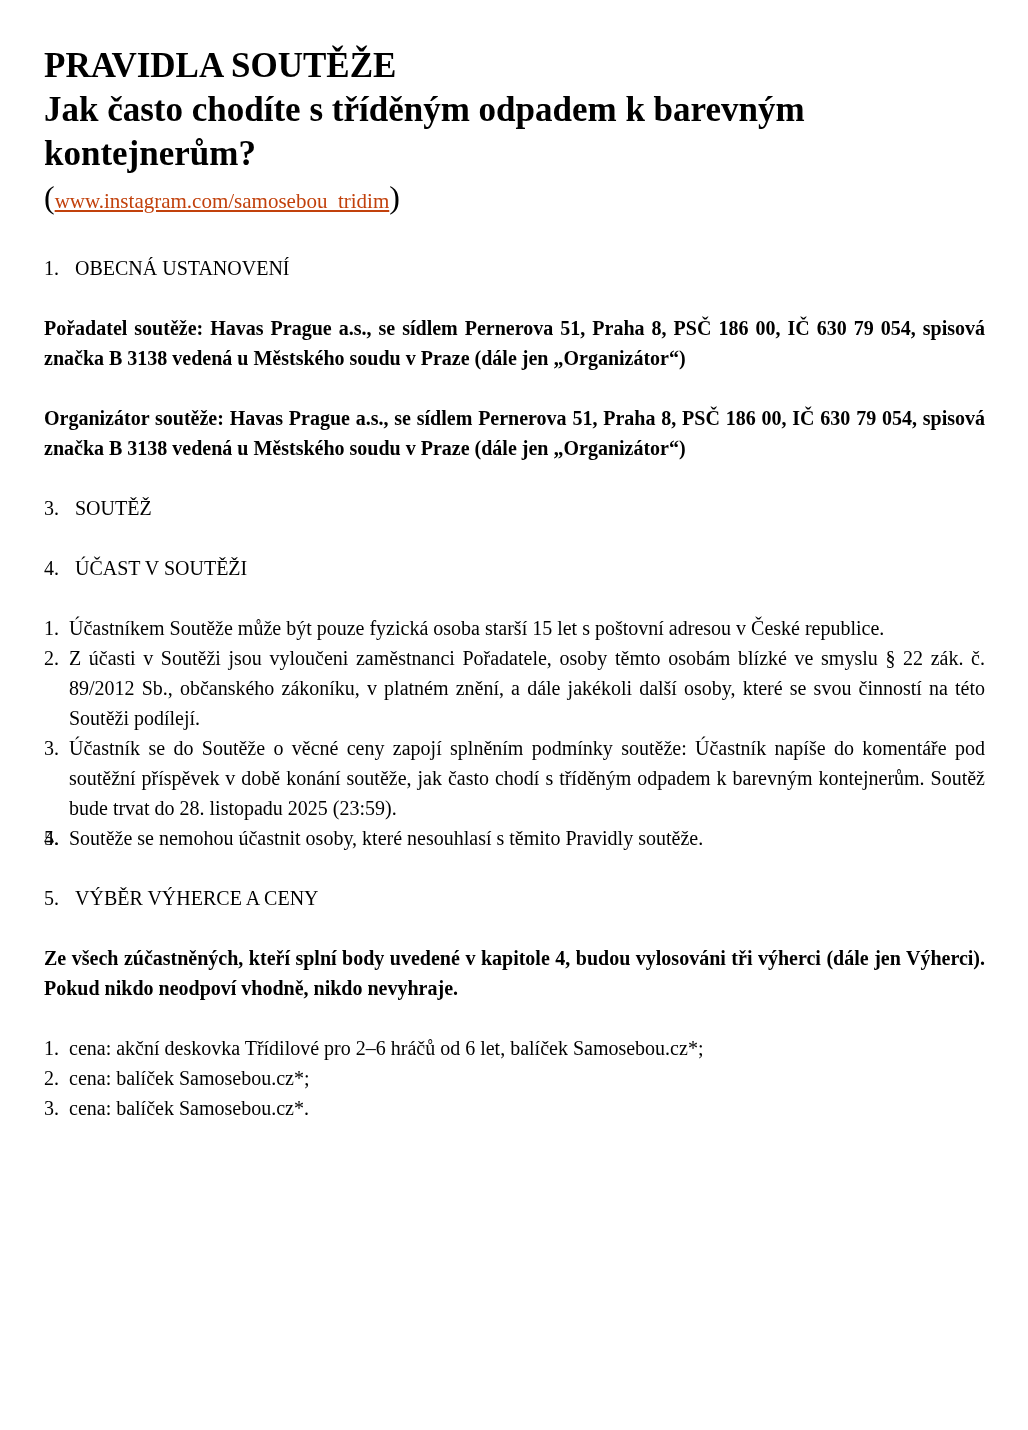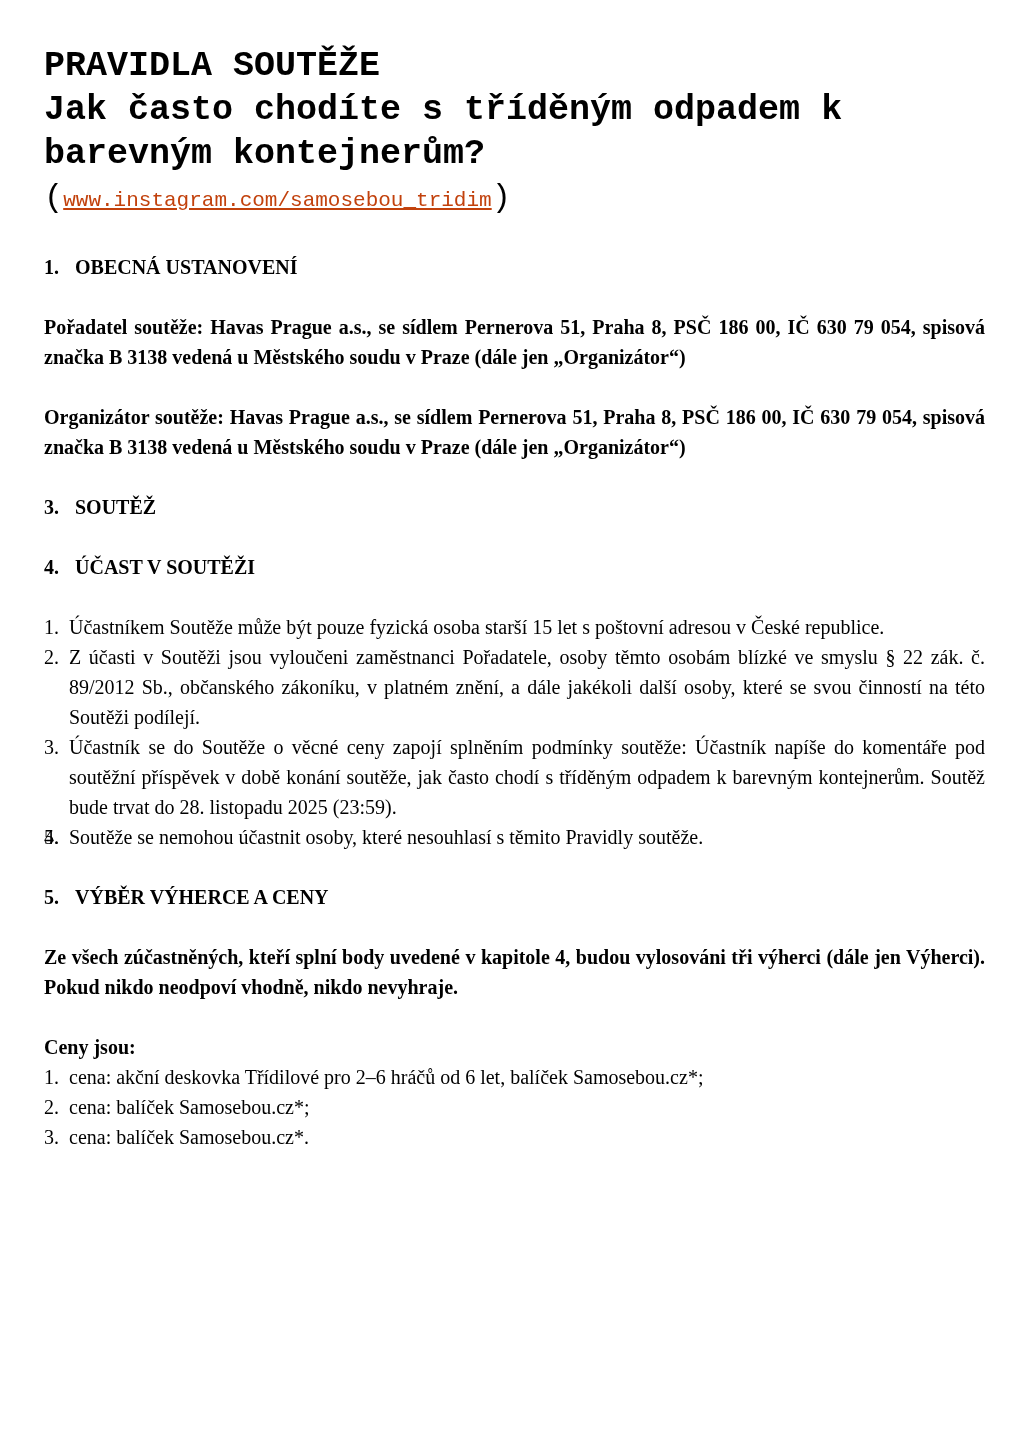--- a/index.html
+++ b/index.html
@@ -11,37 +11,37 @@
     font-family: "Liberation Serif", "DejaVu Serif", serif;
     color: #000000;
   }
   .page {
     width: 1028px;
     height: 1430px;
     padding: 44px 43px 0 44px;
     font-size: 20px;
     line-height: 30px;
   }
-  .doc-header { margin-bottom: 20px; font-family: Liberation Mono, monospace; }
+  .doc-header { margin-bottom: 20px; }
   .doc-title {
     font-size: 35px;
     line-height: 44px;
     font-weight: bold;
   }
   .link-line { font-size: 21px; line-height: 43px; }
   .paren { font-size: 32px; color: #000000; }
   .doc-link {
     color: #c2410c;
     text-decoration: underline;
     cursor: pointer;
   }
   .sec-heading {
     font-size: 20px;
     line-height: 30px;
-    font-weight: bold;
+    font-weight: normal;
     margin: 30px 0;
   }
   .sec-num { display: inline-block; width: 31px; }
   .para { margin: 30px 0; text-align: justify; font-weight: bold; }
   .bold { font-weight: bold; }
   .num-list { list-style: none; margin: 30px 0; }
   .num-item {
     position: relative;
     padding-left: 25px;
     text-align: justify;
@@ -80,21 +80,20 @@
       <li class="num-item"><span class="item-num">2.</span><span>Z účasti v Soutěži jsou vyloučeni zaměstnanci Pořadatele, osoby těmto osobám blízké ve smyslu § 22 zák. č. 89/2012 Sb., občanského zákoníku, v platném znění, a dále jakékoli další osoby, které se svou činností na této Soutěži podílejí.</span></li>
       <li class="num-item"><span class="item-num">3.</span><span>Účastník se do Soutěže o věcné ceny zapojí splněním podmínky soutěže: Účastník napíše do komentáře pod soutěžní příspěvek v době konání soutěže, jak často chodí s tříděným odpadem k barevným kontejnerům. Soutěž bude trvat do 28. listopadu 2025 (23:59).</span></li>
       <li class="num-item"><span class="item-num">4.</span></li>
       <li class="num-item"><span class="item-num">5.</span><span>Soutěže se nemohou účastnit osoby, které nesouhlasí s těmito Pravidly soutěže.</span></li>
     </ol>
   </section>
 
   <section>
     <h2 class="sec-heading"><span class="sec-num">5.</span><span>VÝBĚR VÝHERCE A CENY</span></h2>
     <p class="para">Ze všech zúčastněných, kteří splní body uvedené v kapitole 4, budou vylosováni tři výherci (dále jen Výherci). Pokud nikdo neodpoví vhodně, nikdo nevyhraje.</p>
-    <p class="para bold prizes-label">Ceny jsou:</p>
     <ol class="num-list prizes">
       <li class="num-item"><span class="item-num">1.</span><span>cena: akční deskovka Třídilové pro 2–6 hráčů od 6 let, balíček Samosebou.cz*;</span></li>
       <li class="num-item"><span class="item-num">2.</span><span>cena: balíček Samosebou.cz*;</span></li>
       <li class="num-item"><span class="item-num">3.</span><span>cena: balíček Samosebou.cz*.</span></li>
     </ol>
   </section>
 
 </div>
 
 </body></html>

